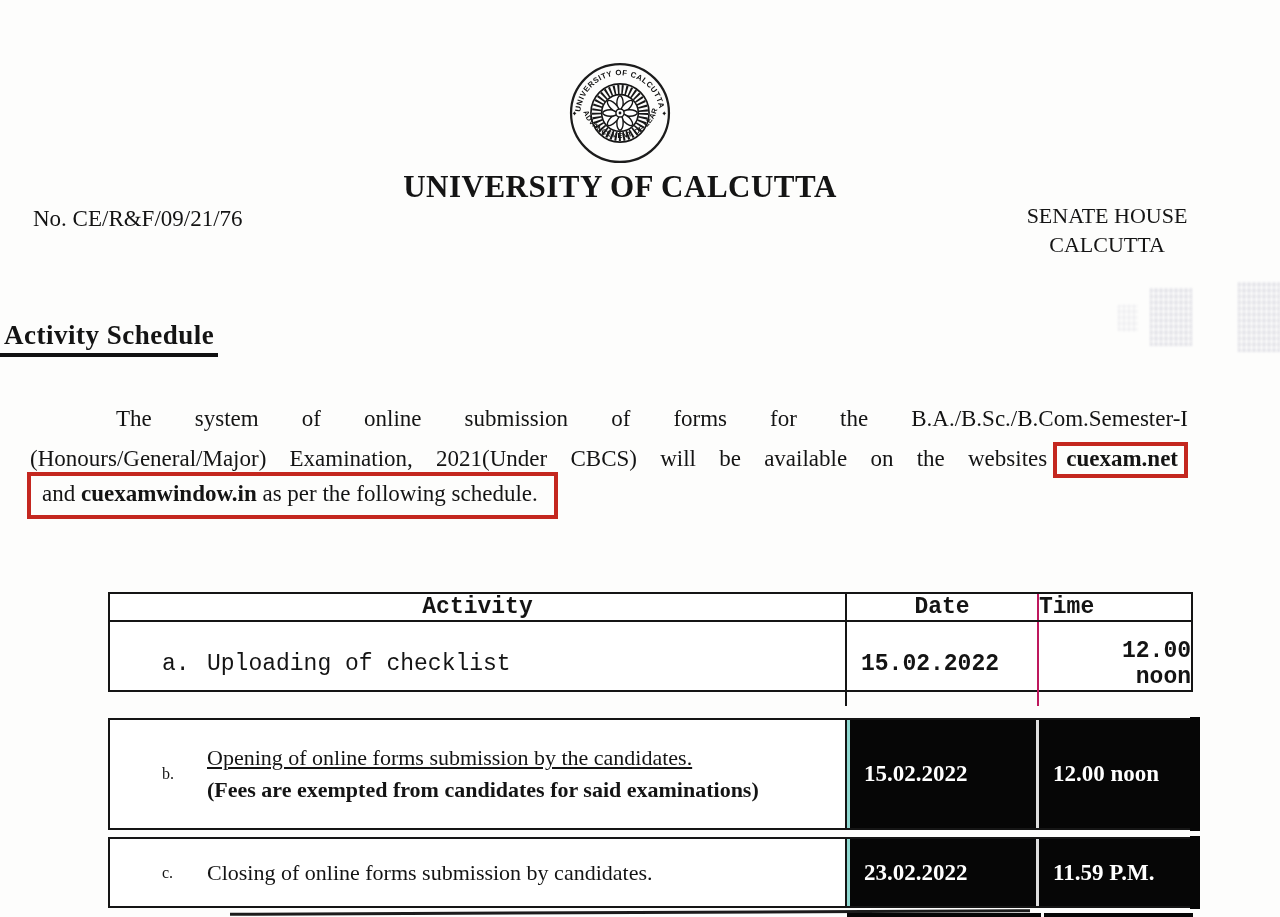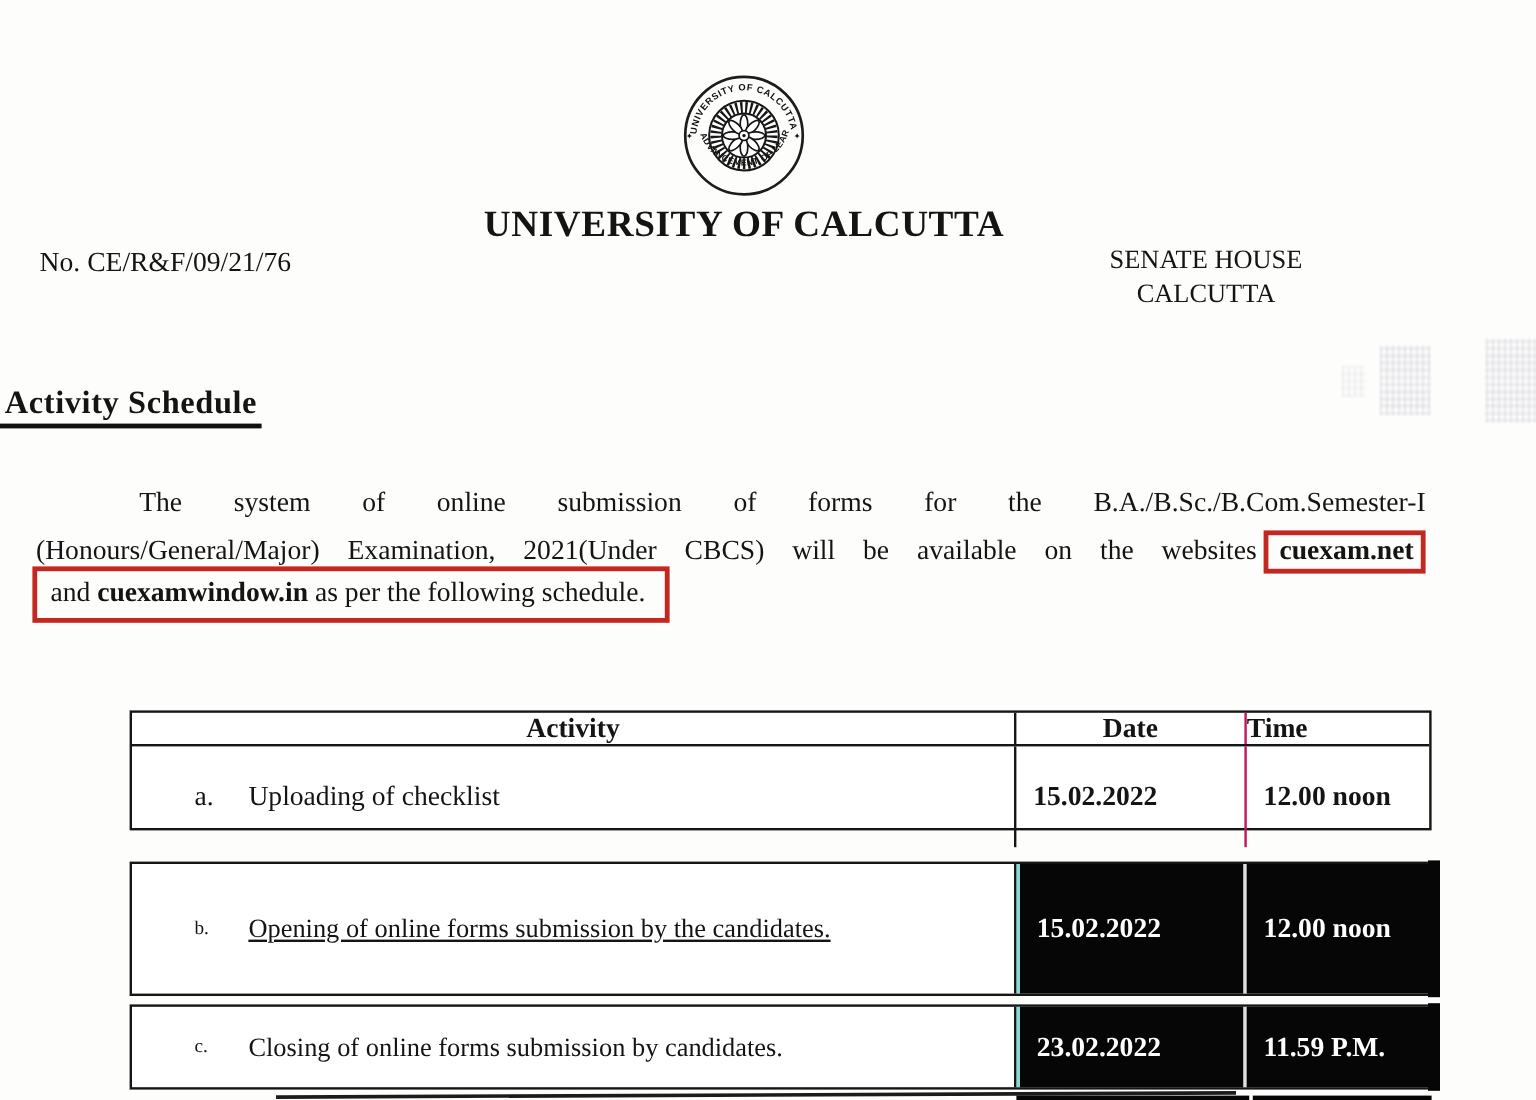--- a/index.html
+++ b/index.html
@@ -14,21 +14,21 @@
   }
 
   
   .seal { position:absolute; left:568px; top:62px; width:104px; height:102px; }
   .uni-title {
     position:absolute; left:0; top:169px; width:1240px;
     text-align:center; font-size:31px; font-weight:bold; letter-spacing:0.5px;
   }
   .ref-no { position:absolute; left:33px; top:206px; font-size:23px; }
   .addr {
-    position:absolute; left:870px; top:201px; width:270px;
+    position:absolute; left:972px; top:201px; width:270px;
     text-align:center; font-size:22px; line-height:29px;
   }
   .addr sup { font-size:14px; }
   .addr .date-rest { padding-left:12px; }
 
   
   .doc-title-wrap { position:absolute; left:0; top:320px; width:1240px; }
   .doc-title {
     display:inline-block; font-size:27px; font-weight:bold; letter-spacing:0.5px;
     border-bottom:4px solid #111; padding:0 4px 2px 4px;
@@ -49,33 +49,33 @@
     font-size:23px; white-space:nowrap;
   }
   .red-box-block .bold { font-weight:bold; }
 
   
   .tbl-block { position:absolute; left:108px; width:1085px; border:2px solid #151515; background:#fff; }
   .grid { display:grid; grid-template-columns:737px 192px 152px; }
   .cell { display:flex; align-items:center; }
   .cell-activity { border-right:2px solid #151515; }
   .cell-date { border-right:2px solid #be185d; }
-  .block-1 { top:592px; height:100px; }
+  .block-1 { top:592px; height:100px;font-family:Liberation Mono, monospace; }
   .hdr-row { height:28px; border-bottom:2px solid #151515; font-weight:bold; font-size:23px; }
   .hdr-activity { justify-content:center; }
   .hdr-date { justify-content:center; }
   .hdr-time { }
   .row-a { height:84px; font-size:23px; }
   .block-2 { top:718px; height:112px; }
   .block-3 { top:837px; height:71px; }
   .act-cell { padding-left:52px; align-items:center; }
   .row-label { display:inline-block; width:45px; flex:0 0 45px; }
   .act-lines { line-height:32px; font-size:22px; }
   .act-lines .l2 { font-weight:bold; }
-  .date-val, .time-val { font-weight:bold; font-size:23px; padding-left:14px; }
+  .date-val, .time-val { font-weight:bold; font-size:23px; padding-left:14px;text-align:right; }
   .row-dark .cell-date, .row-dark .cell-time { background:#060606; color:#fff; }
   .row-dark .cell-date { border-left:3px solid #8fd8d0; border-right:3px solid #dedede; }
   .black-bleed { position:absolute; right:-9px; top:-3px; bottom:-3px; width:10px; background:#060606; }
 
   
   .frag-line { position:absolute; left:230px; top:911px; width:800px; height:3px;
     background:#1c1c1c; transform:rotate(-0.25deg); }
   .frag-black-date { position:absolute; left:847px; top:913px; width:194px; height:4px; background:#060606; }
   .frag-black-time { position:absolute; left:1044px; top:913px; width:149px; height:4px; background:#060606; }
 
@@ -160,20 +160,21 @@
         </div>
     </div>
   </div>
 
   <div class="tbl-block block-2">
     <div class="grid row-dark" style="height:100%;">
       <div class="cell cell-activity act-cell">
         <span class="row-label">b.</span>
         <span class="act-lines">
           <span class="l1" style="display:block;text-decoration:underline;">Opening of online forms submission by the candidates.</span>
+          <span class="l2" style="display:block;">(Fees are exempted from candidates for said examinations)</span>
         </span>
       </div>
       <div class="cell cell-date">
           <span class="date-val">15.02.2022</span>
         </div>
       <div class="cell cell-time">
           <span class="time-val">12.00 noon</span>
         </div>
     </div>
     <div class="black-bleed"></div>

